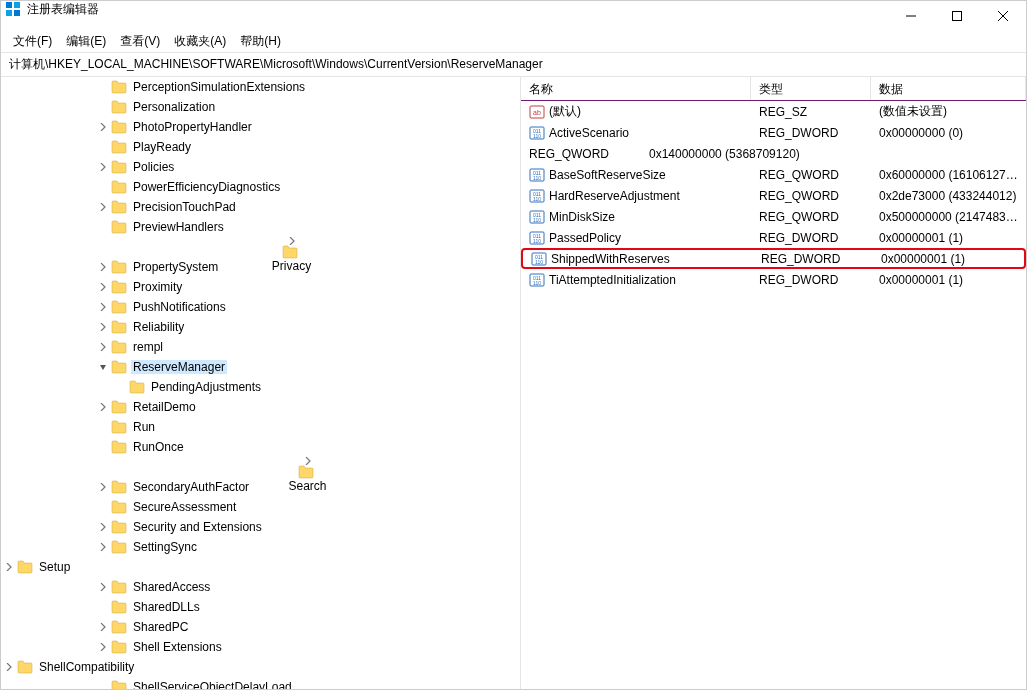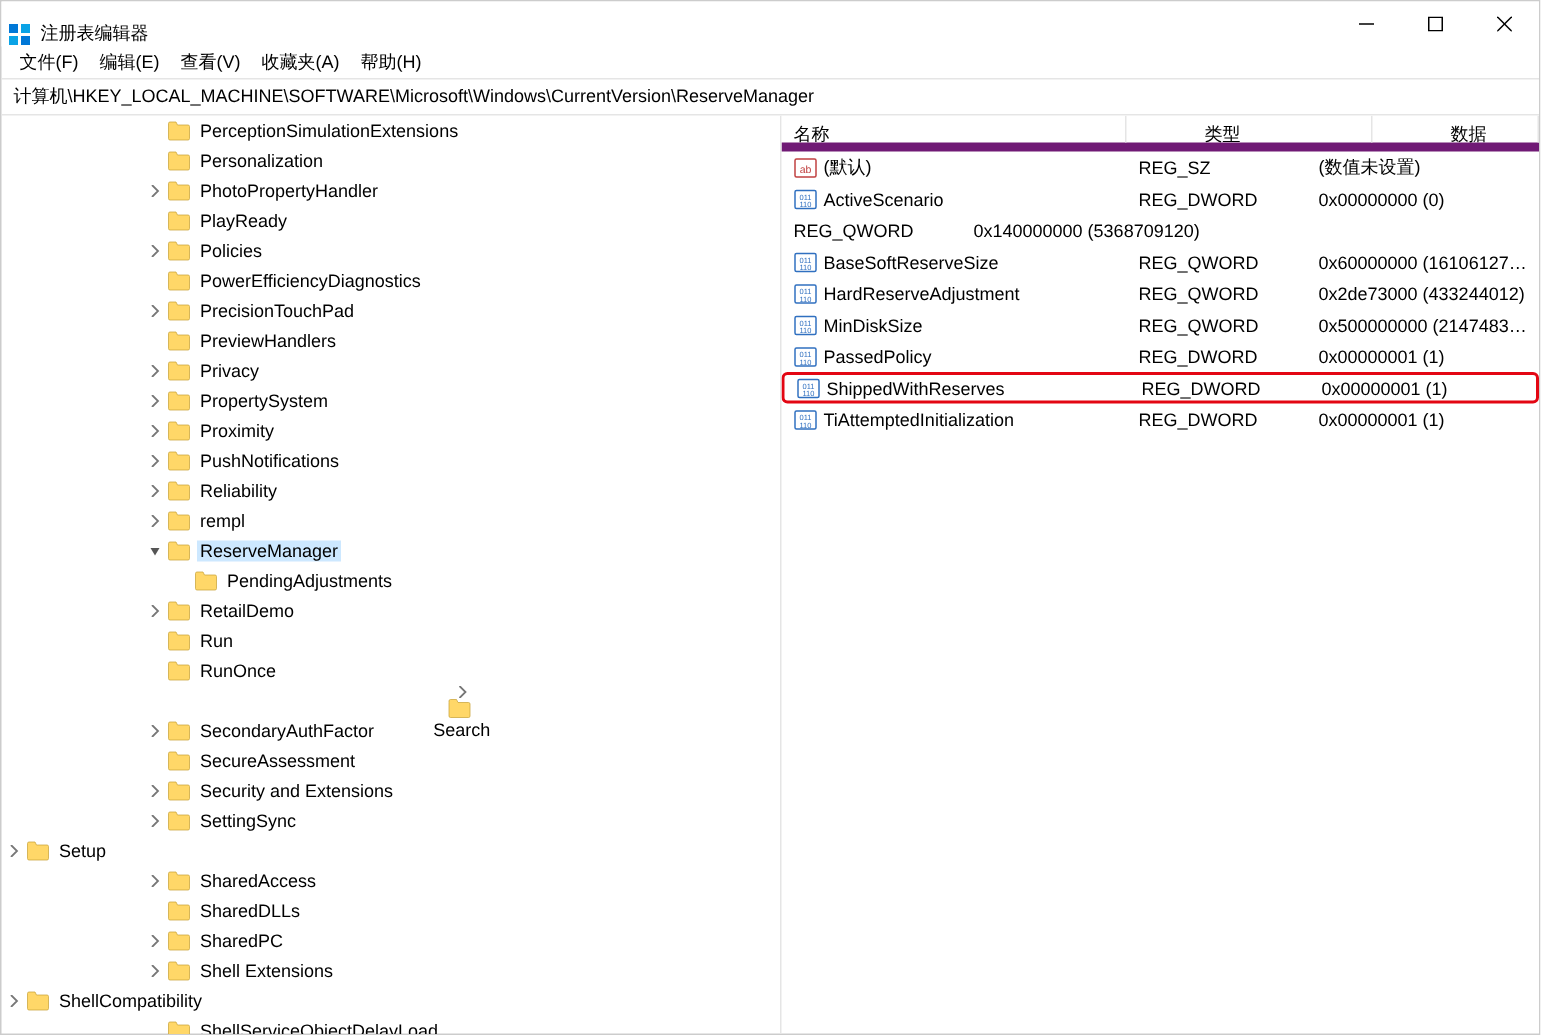--- a/index.html
+++ b/index.html
@@ -1,37 +1,37 @@
 <!DOCTYPE html>
 <html><head>
 <meta charset="utf-8">
 <style>
 * { margin: 0; padding: 0; box-sizing: border-box; }
 body { font-family: "Microsoft YaHei", "Segoe UI", Tahoma, sans-serif; font-size: 12px; background: #fff; color: #000; user-select: none; }
 .window { width: 1027px; height: 690px; display: flex; flex-direction: column; border: 1px solid #ccc; }
-.titlebar { height: 30px; display: flex; align-items: flex-end; padding-left: 4px; background: #fff; }
+.titlebar { height: 30px; display: flex; align-items: flex-start; padding-left: 4px; background: #fff; }
 .titlebar .app-icon { width: 16px; height: 16px; margin-right: 6px; }
 .titlebar .title { flex: 1; font-size: 12px; }
 .titlebar .win-controls { display: flex; }
 .titlebar .win-controls .wc { width: 46px; height: 30px; display: flex; align-items: center; justify-content: center; }
 .menubar { height: 22px; display: flex; align-items: center; padding-left: 6px; gap: 2px; border-bottom: 1px solid #e5e5e5; font-size: 12px; }
 .menubar .menu-item { padding: 0 6px; }
 .addressbar { height: 24px; border-bottom: 1px solid #e5e5e5; display: flex; align-items: center; padding: 0 8px; font-size: 12px; }
 .content { flex: 1; display: flex; overflow: hidden; }
 .tree-panel { width: 520px; overflow: auto; border-right: 1px solid #e5e5e5; }
 .tree-panel::-webkit-scrollbar { width: 16px; }
 .tree-panel::-webkit-scrollbar-track { background: #f0f0f0; }
 .tree-panel::-webkit-scrollbar-thumb { background: #c1c1c1; }
 .tree-item { display: flex; align-items: center; height: 20px; white-space: nowrap; cursor: default; }
 .expander { width: 16px; height: 16px; display: flex; align-items: center; justify-content: center; color: #777; font-size: 10px; }
 .folder-icon { width: 16px; height: 14px; margin-right: 4px; display: inline-flex; align-items: center; justify-content: center; }
 .tree-label { padding: 0 2px; }
 .tree-label.selected { background: #cde8ff; }
 .list-panel { flex: 1; overflow: auto; }
-.list-header { display: flex; height: 24px; border-bottom: 6px solid #701a75; position: sticky; top: 0; background: #fff; gap: 44px; }
+.list-header { display: flex; height: 24px; border-bottom: 1px solid #701a75; position: sticky; top: 0; background: #fff; }
 .list-header .col { padding: 4px 8px; border-right: 1px solid #e5e5e5; font-size: 12px; }
 .list-row { display: flex; height: 21px; align-items: center; }
 .list-row .cell { padding: 0 8px; overflow: hidden; text-overflow: ellipsis; white-space: nowrap; font-size: 12px; }
 .name-cell { display: flex; align-items: center; gap: 4px; }
 .value-icon { width: 16px; height: 16px; flex-shrink: 0; }
 .highlight-box { border: 2px solid #e30613; border-radius: 4px; }
 .col-name, .cell-name { width: 230px; }
 .col-type, .cell-type { width: 120px; }
 .col-data, .cell-data { flex: 1; }
 </style>
@@ -161,21 +161,21 @@
         </div>
         <div class="tree-item" style="padding-left: 94px;">
           <span class="expander"></span>
           <span class="folder-icon">
             <svg width="16" height="14" viewBox="0 0 16 14">
               <path d="M1 3 L1 12 Q1 13 2 13 L14 13 Q15 13 15 12 L15 4 Q15 3 14 3 L7 3 L6 1 L2 1 Q1 1 1 2 Z" fill="#ffd768" stroke="#caa43a" stroke-width="0.5"></path>
             </svg>
           </span>
           <span class="tree-label">PreviewHandlers</span>
         </div>
-        <div class="tree-item" style="padding-left: 94px;">
+        <div class="tree-item" style="padding-left: 62px; flex-direction: column;">
           <span class="expander">
             <svg width="8" height="8" viewBox="0 0 8 8">
               <path d="M2 0 L6 4 L2 8" fill="none" stroke="#777" stroke-width="1.2"></path>
             </svg>
           </span>
           <span class="folder-icon">
             <svg width="16" height="14" viewBox="0 0 16 14">
               <path d="M1 3 L1 12 Q1 13 2 13 L14 13 Q15 13 15 12 L15 4 Q15 3 14 3 L7 3 L6 1 L2 1 Q1 1 1 2 Z" fill="#ffd768" stroke="#caa43a" stroke-width="0.5"></path>
             </svg>
           </span>

